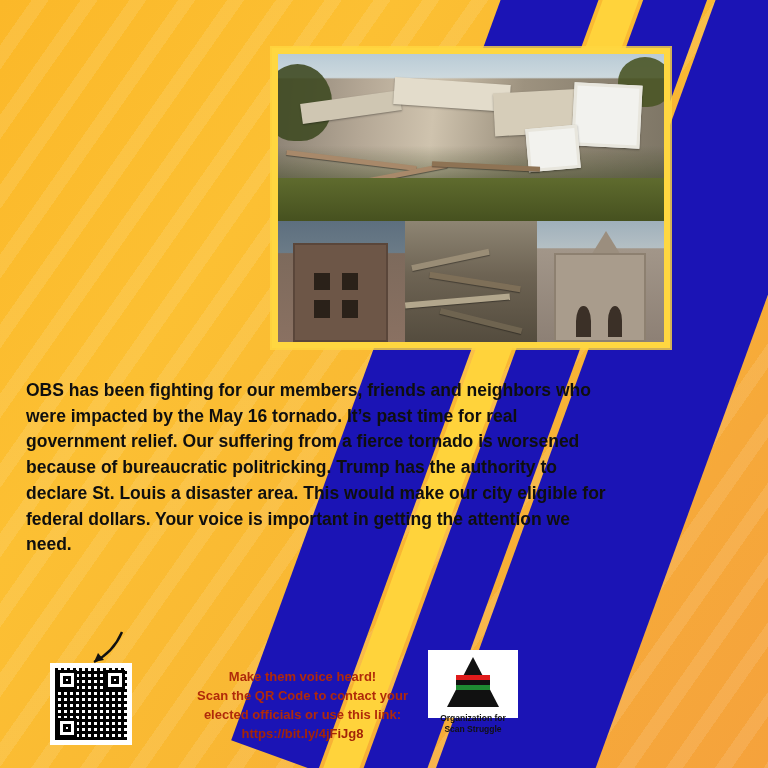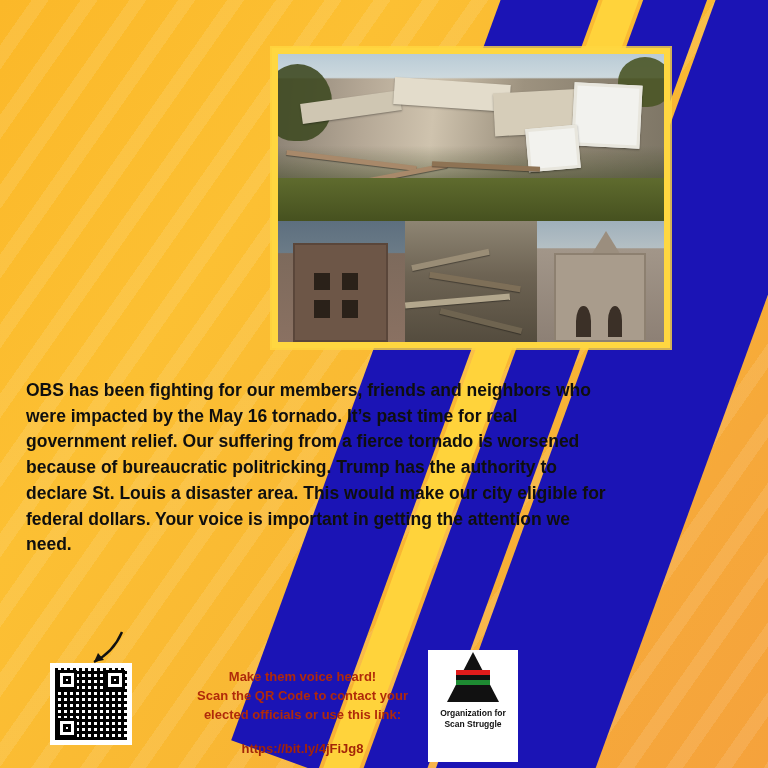--- a/index.html
+++ b/index.html
@@ -290,30 +290,31 @@
     position: absolute;
     left: 190px;
     top: 668px;
     width: 225px;
     color: #b02a0a;
     font-weight: bold;
     font-size: 13px;
     line-height: 1.45;
     text-align: center;
   }
-  .cta .link { color: #a32508; margin-top: 15px; }
+  .cta .link { color: #a32508; }
 
   .logo {
     position: absolute;
     left: 428px;
     top: 650px;
     width: 90px;
-    height: 112px;
+    height: 68px;
     background: #ffffff;
     box-sizing: border-box;
+    padding: 5px;
   }
   .logo .mark {
     position: relative;
     width: 100%;
     height: 58px;
   }
   .logo .tri {
     position: absolute;
     left: 50%;
     top: 2px;

